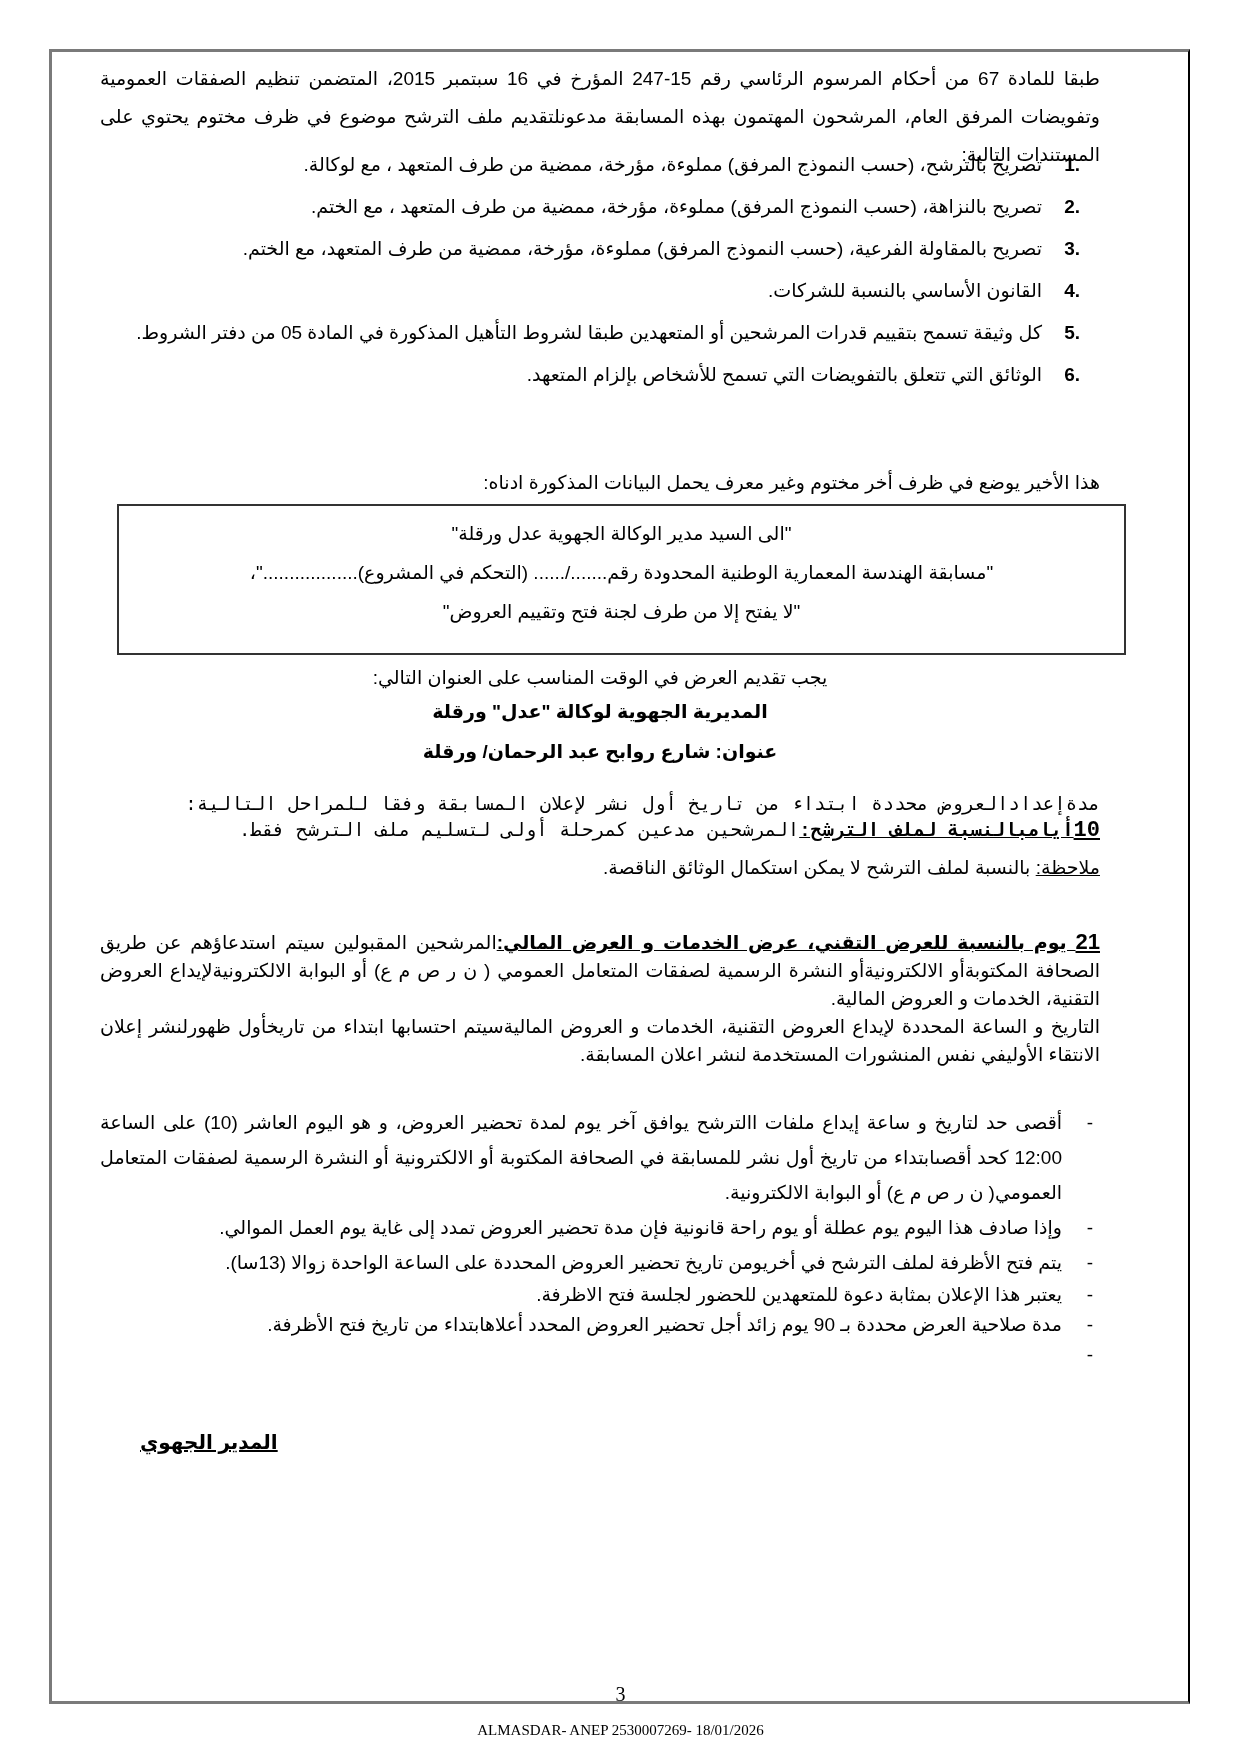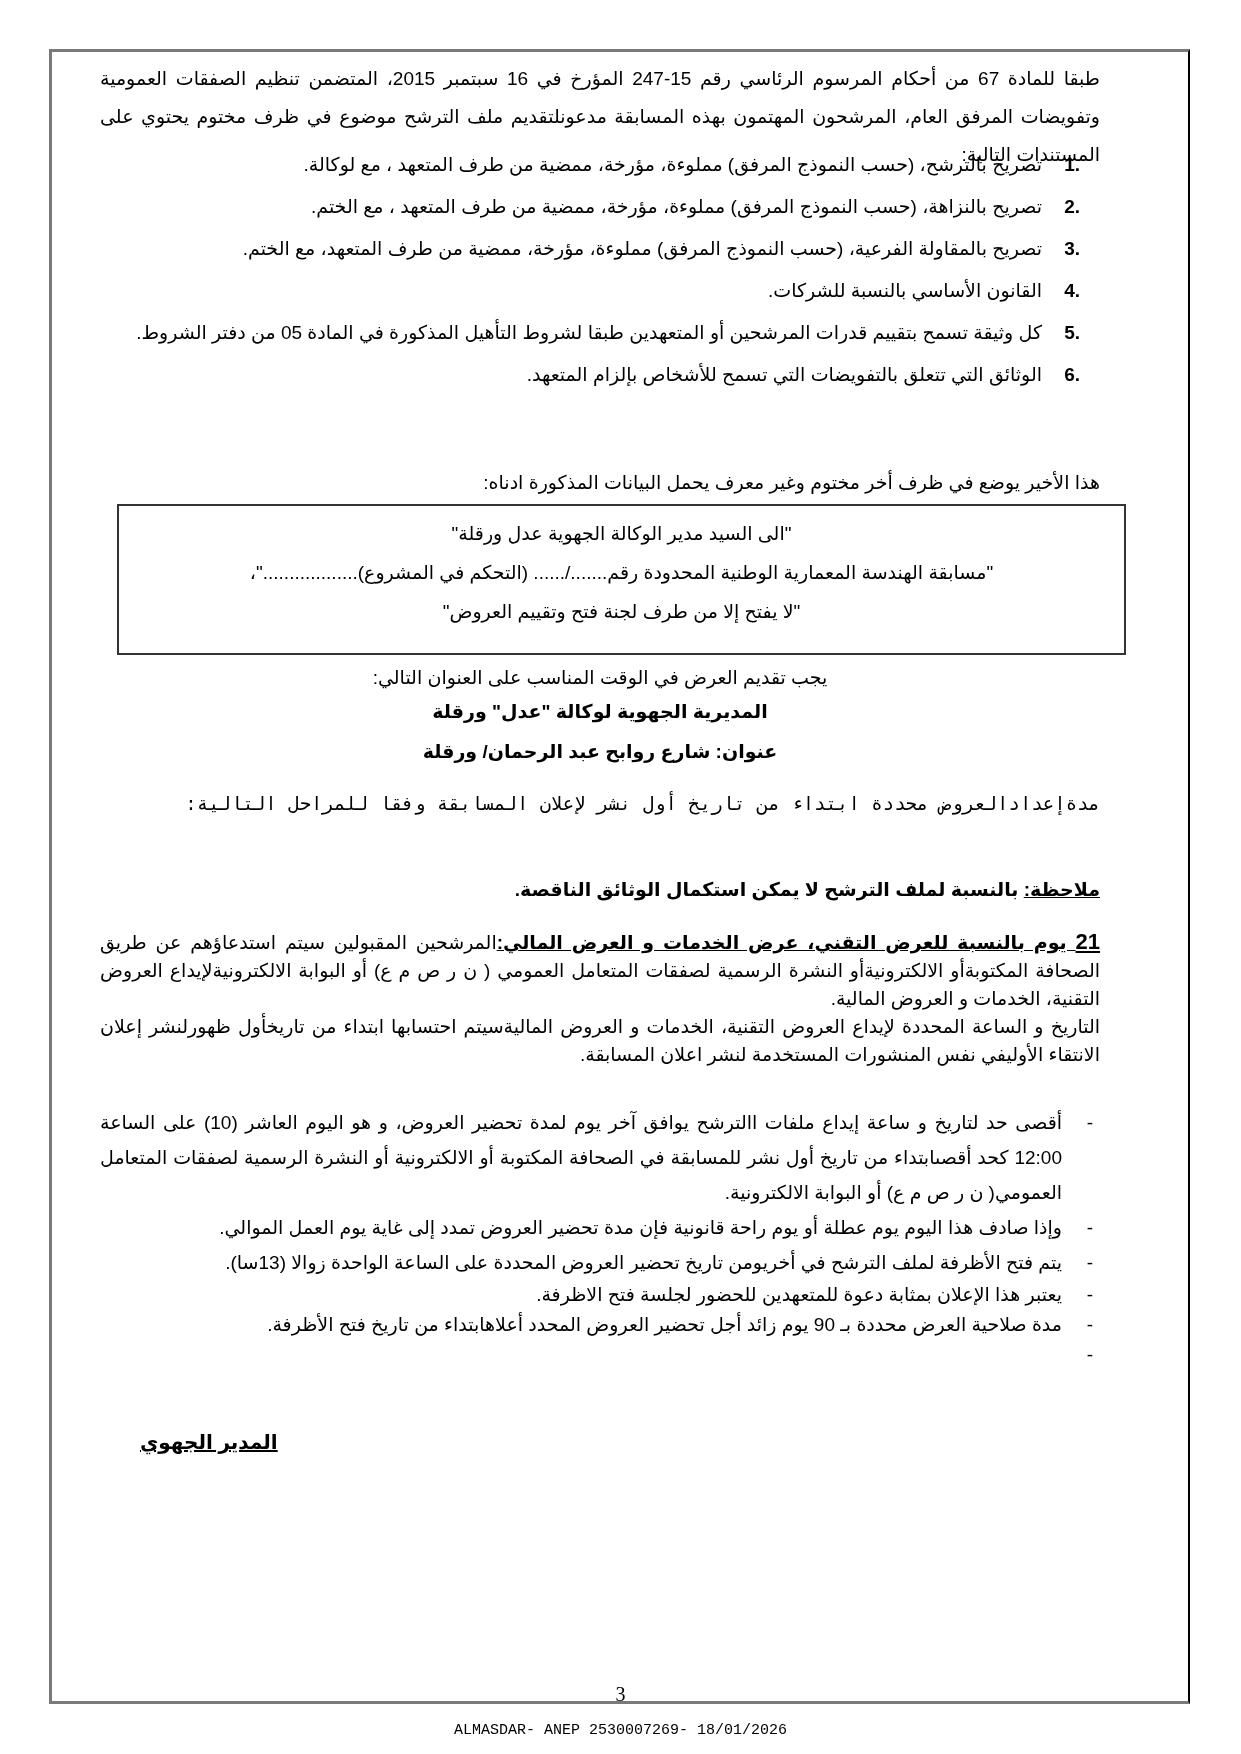--- a/index.html
+++ b/index.html
@@ -31,38 +31,38 @@
     }
     .addr-box div { line-height: 39px; }
     .addr-box .l1 { margin-top: 8px; }
     .p-submit { top: 663px; line-height: 30px; text-align: center; }
     .center-bold { position: absolute; left: 100px; width: 1000px; text-align: center; direction: rtl; font-weight: bold; font-size: 19px; }
     .cb1 { top: 700px; }
     .cb2 { top: 740px; }
     .p-duration { top: 792px; line-height: 26px; font-family: Liberation Mono, monospace; }
     .u { text-decoration: underline; font-weight: bold; }
     .big { font-size: 22px; }
-    .p-note { top: 878px; font-weight: bold; }
+    .p-note { top: 856px; font-weight: normal; }
     .p-21 { top: 928px; line-height: 28px; text-align: justify; }
     .bullets { top: 1105px; }
     .bullets .b { display: flex; flex-direction: row; line-height: 35px; }
     .bullets .b.tight { line-height: 30px; }
     .bullets .dash { width: 20px; padding-left: 18px; text-align: center; }
     .bullets .btxt { flex: 1; text-align: justify; }
     .signature {
       position: absolute; left: 140px; top: 1430px; direction: rtl; font-weight: bold;
       font-size: 20px; text-decoration: underline;
     }
     .page-num {
       position: absolute; left: 0; width: 1241px; top: 1683px; text-align: center;
       font-family: "Liberation Serif", serif; font-size: 20px;
     }
     .footer {
       position: absolute; left: 0; width: 1241px; top: 1722px; text-align: center;
-      font-family: Liberation Mono, monospace; font-size: 15px;
+      font-family: Liberation Serif, serif; font-size: 15px;
     }
   </style>
 </head>
 <body>
 
 <div class="frame"></div>
 
 <div class="content p-intro">طبقا للمادة 67 من أحكام المرسوم الرئاسي رقم 15-247 المؤرخ في 16 سبتمبر 2015، المتضمن تنظيم الصفقات العمومية وتفويضات المرفق العام، المرشحون المهتمون بهذه المسابقة مدعونلتقديم ملف الترشح موضوع في ظرف مختوم يحتوي على المستندات التالية:</div>
 
 <div class="content list">
@@ -99,20 +99,21 @@
   <div>"مسابقة الهندسة المعمارية الوطنية المحدودة رقم......./...... (التحكم في المشروع).................."،</div>
   <div>"لا يفتح إلا من طرف لجنة فتح وتقييم العروض"</div>
 </div>
 
 <div class="content p-submit">يجب تقديم العرض في الوقت المناسب على العنوان التالي:</div>
 <div class="center-bold cb1">المديرية الجهوية لوكالة "عدل" ورقلة</div>
 <div class="center-bold cb2">عنوان: شارع روابح عبد الرحمان/ ورقلة</div>
 
 <div class="content p-duration">
   <div>مدةإعدادالعروض محددة ابتداء من تاريخ أول نشر لإعلان المسابقة وفقا للمراحل التالية:</div>
+  <div><span class="u big">10</span><span class="u">أيامبالنسبة لملف الترشح:</span><span>المرشحين مدعين كمرحلة أولى لتسليم ملف الترشح فقط.</span></div>
 </div>
 
 <div class="content p-note"><span style="text-decoration:underline">ملاحظة:</span><span> بالنسبة لملف الترشح لا يمكن استكمال الوثائق الناقصة.</span></div>
 
 <div class="content p-21">
   <div><span class="u big">21</span><span class="u"> يوم بالنسبة للعرض التقني، عرض الخدمات و العرض المالي:</span><span>المرشحين المقبولين سيتم استدعاؤهم عن طريق الصحافة المكتوبةأو الالكترونيةأو النشرة الرسمية لصفقات المتعامل العمومي ( ن ر ص م ع) أو البوابة الالكترونيةلإيداع العروض التقنية، الخدمات و العروض المالية.</span></div>
   <div>التاريخ و الساعة المحددة لإيداع العروض التقنية، الخدمات و العروض الماليةسيتم احتسابها ابتداء من تاريخأول ظهورلنشر إعلان الانتقاء الأوليفي نفس المنشورات المستخدمة لنشر اعلان المسابقة.</div>
 </div>
 
 <div class="content bullets">

